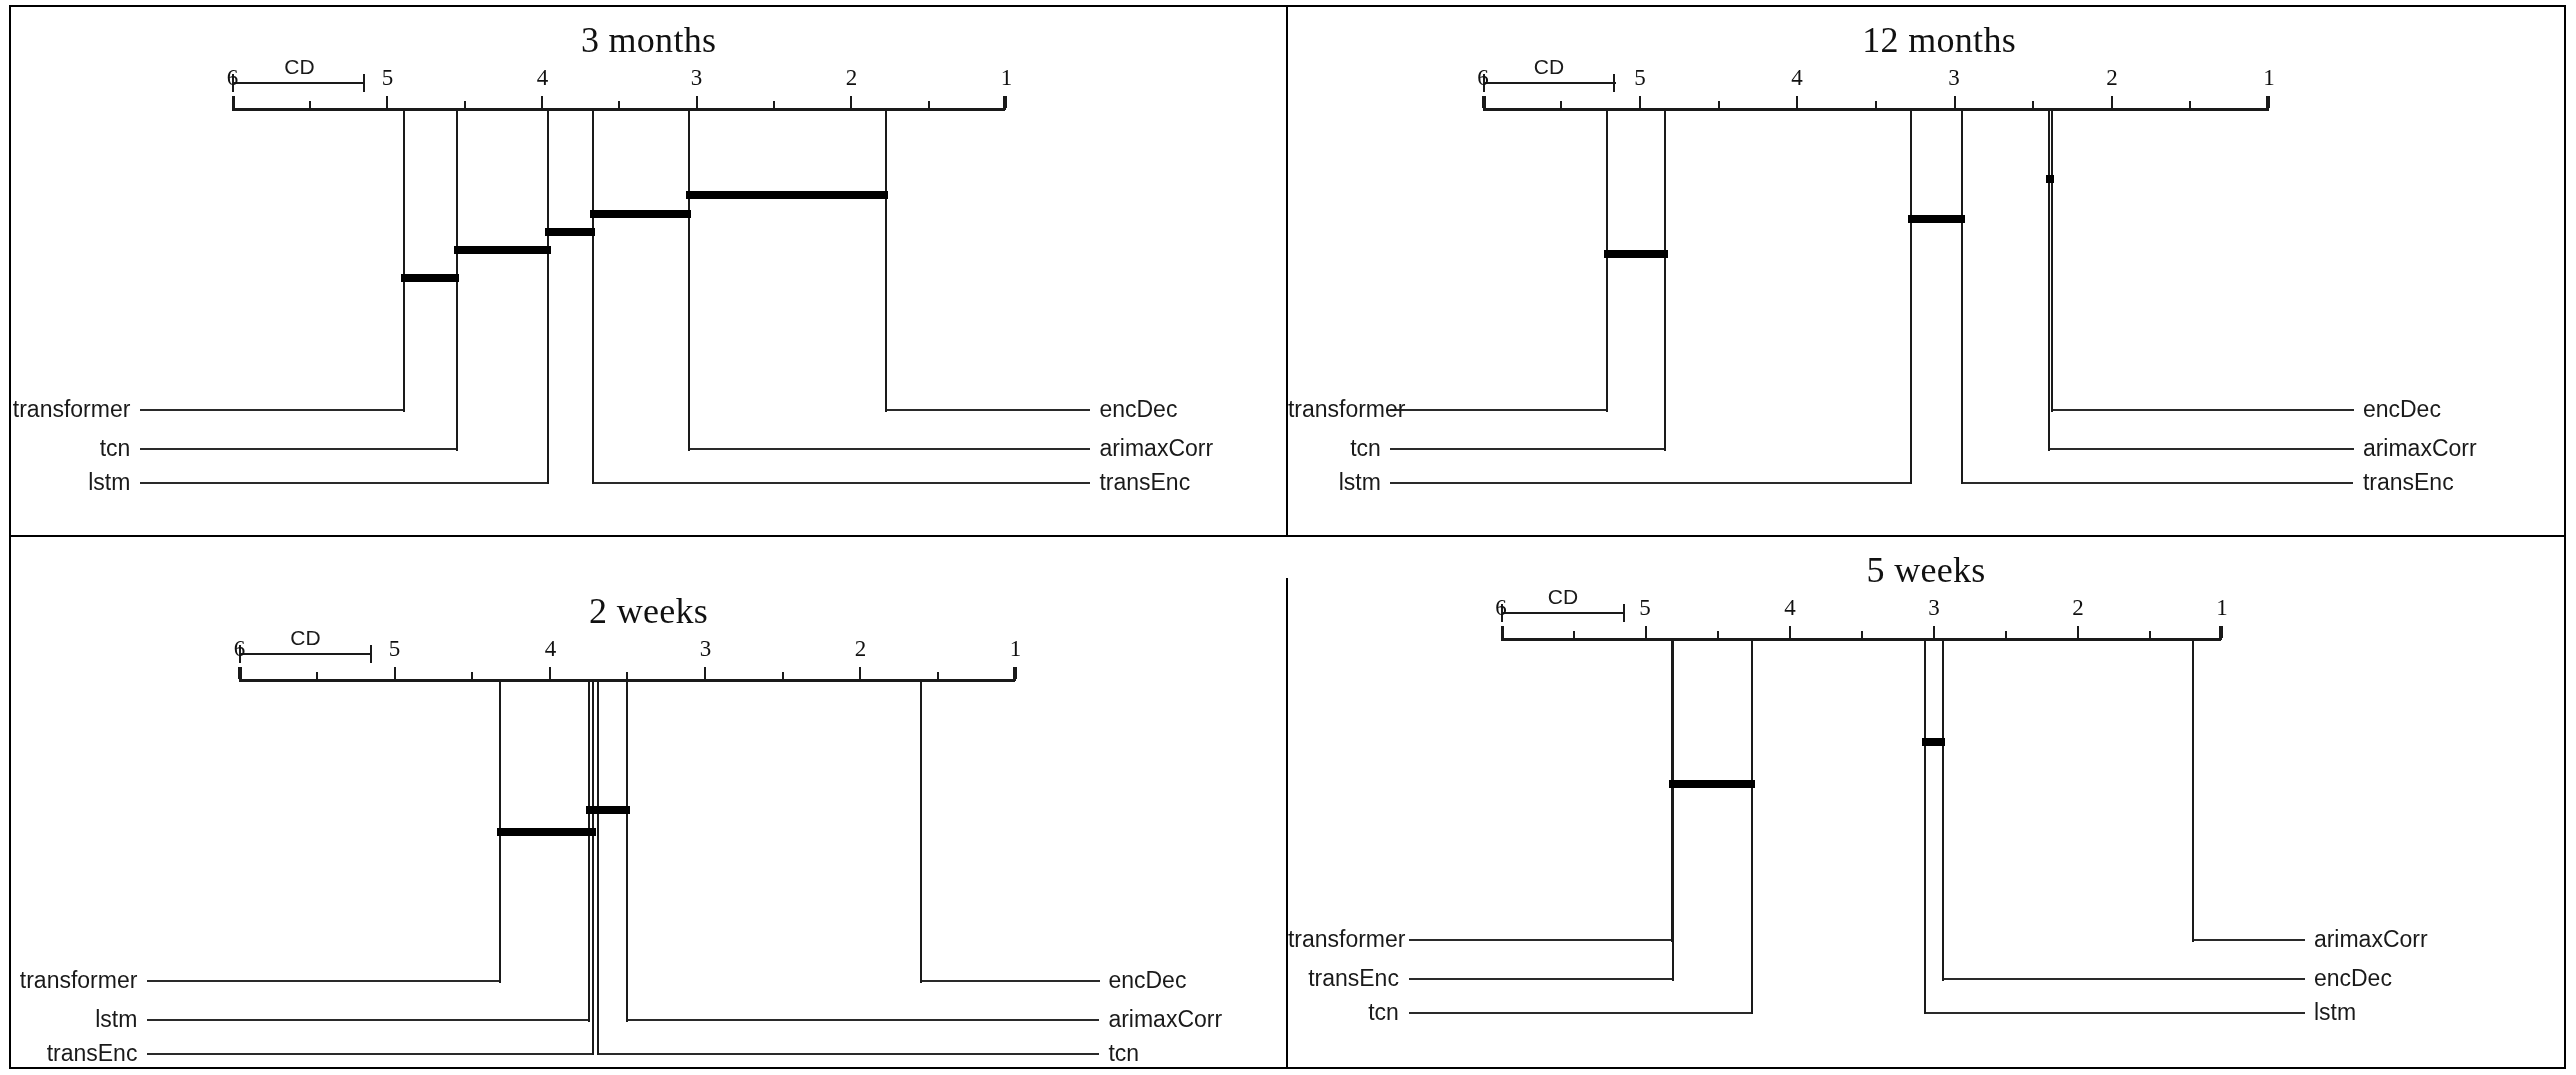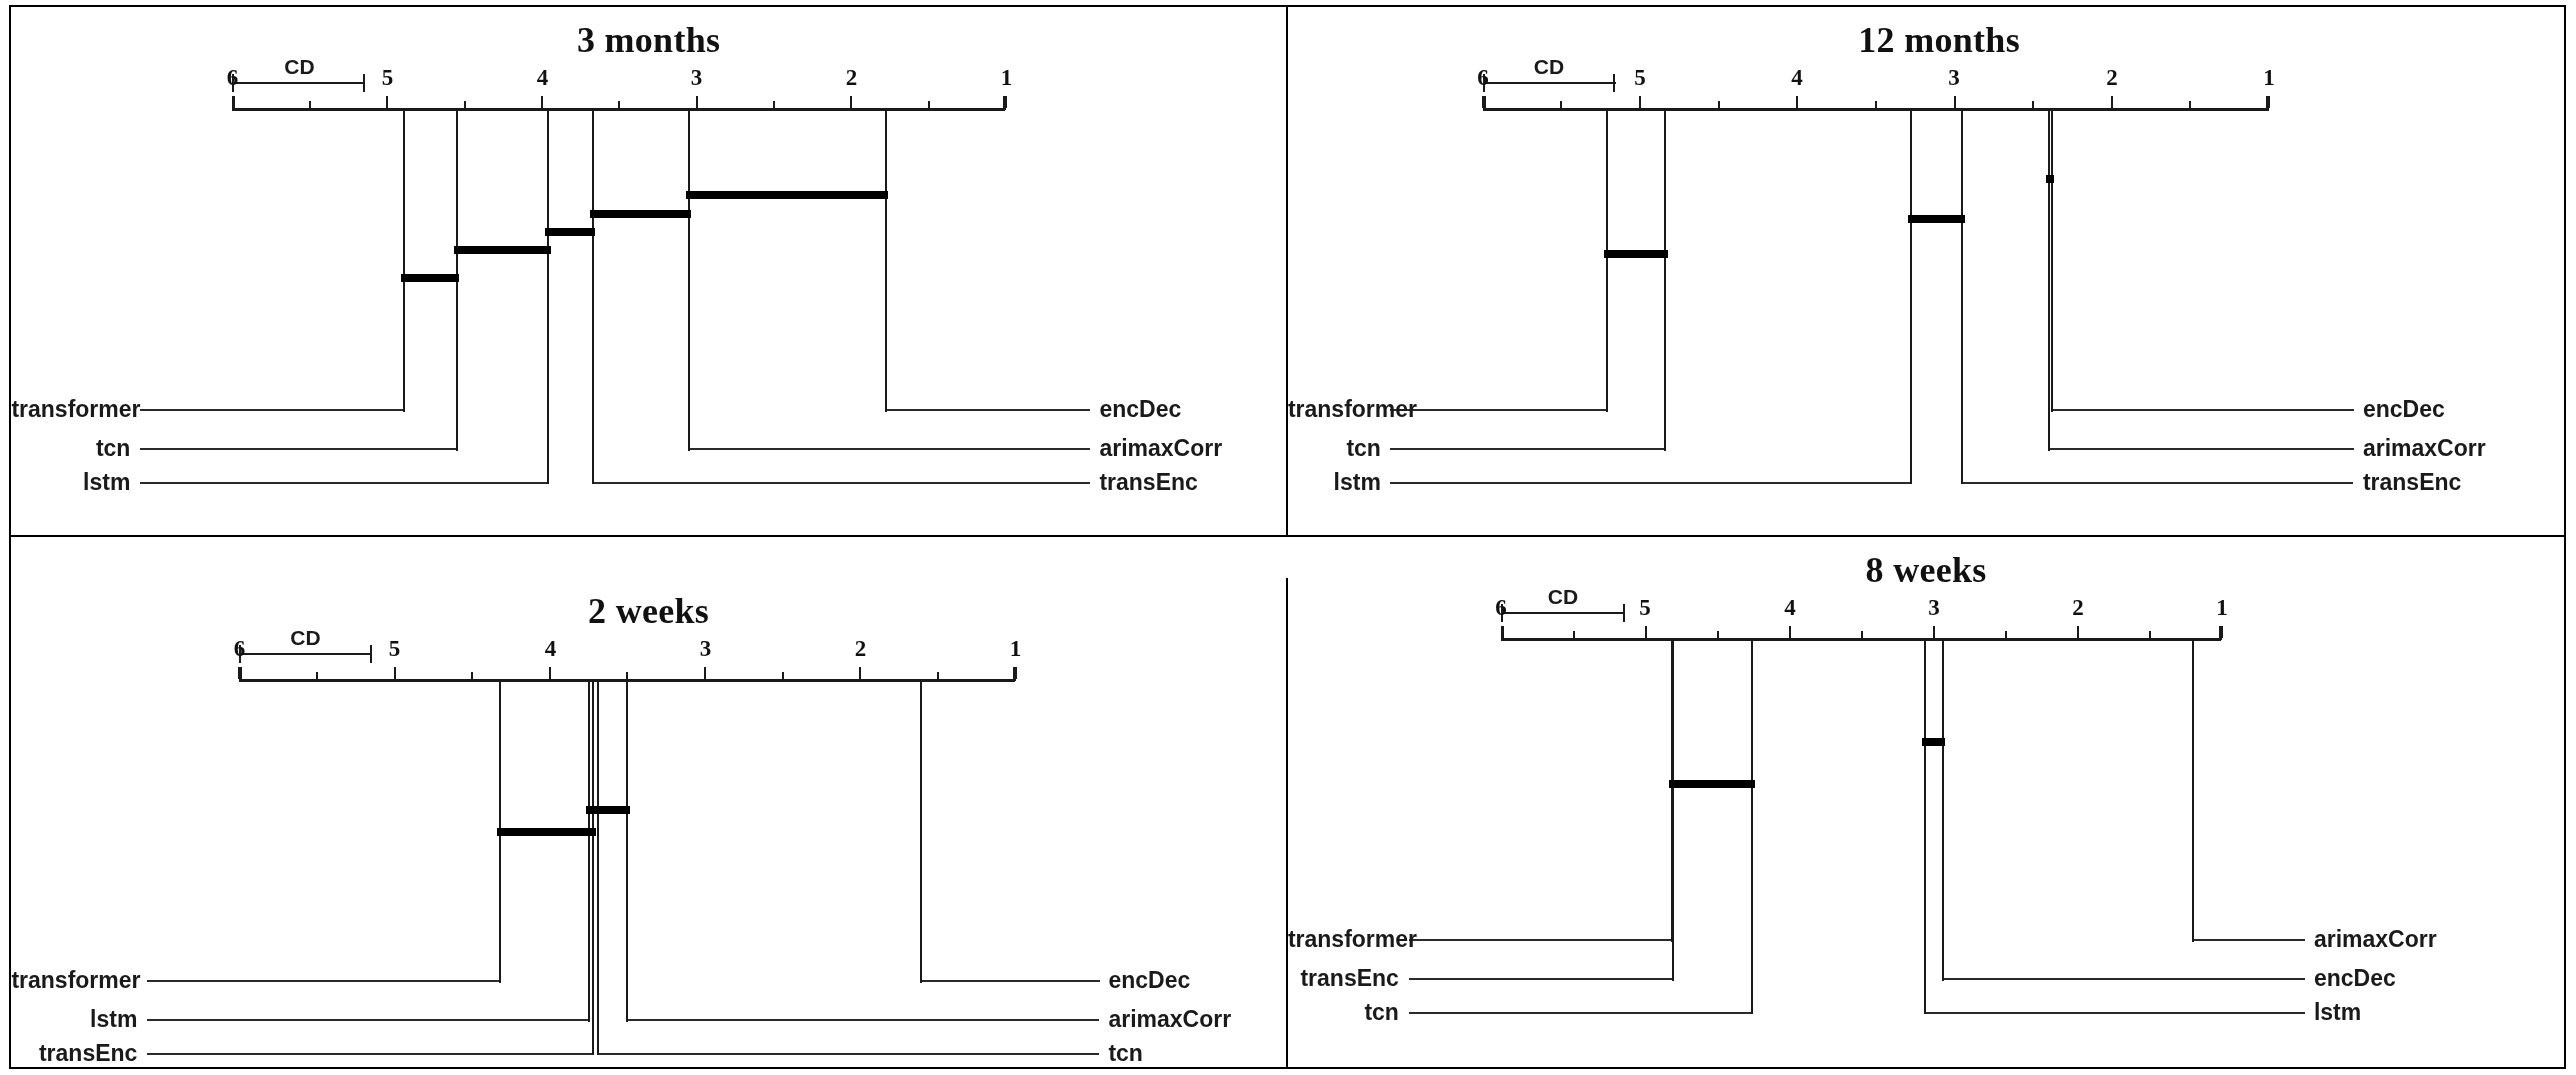--- a/index.html
+++ b/index.html
@@ -33,21 +33,20 @@
     grid-template-rows: 1fr 1fr;
     border: 2px solid #000000;
     box-sizing: border-box;
   }
 
   .panel {
     position: relative;
     box-sizing: border-box;
     overflow: hidden;
     background: #ffffff;
-    font-weight: bold;
   }
   .panel.tl { border-right: 2px solid #000; border-bottom: 2px solid #000; }
   .panel.tr { border-bottom: 2px solid #000; }
   .panel.bl { border-right: 2px solid #000; margin-top: 41px; }
 
   .panel-title {
     position: absolute;
     left: 0;
     right: 0;
     text-align: center;
@@ -300,21 +299,21 @@
           <div class="vline" style="left: 615px; top: 101px; height: 343px;"></div>
           <div class="rank-row-line" style="left: 587px; top: 475px; width: 501px;"></div>
           <div class="rank-label right" style="left: 1097px; top: 475px;">tcn</div>
           <div class="vline" style="left: 586px; top: 101px; height: 376px;"></div>
           <div class="crossbar" style="left: 486px; top: 250px; width: 99px;"></div>
           <div class="crossbar" style="left: 575px; top: 228px; width: 44px;"></div>
         </div>
     </div>
 
     <div class="panel br">
-      <div class="panel-title" style="top: 14.8px;">8 weeks</div>
+      <div class="panel-title" style="top: 14.8px;">5 weeks</div>
       <div class="panel-body">
           <div class="cd-group">
             <div class="cd-label" style="left: 275px; top: 48px;">CD</div>
             <div class="cd-bar" style="left: 213px; top: 75px; width: 123px;"></div>
             <div class="cd-cap" style="left: 213px; top: 67px;"></div>
             <div class="cd-cap" style="left: 335px; top: 67px;"></div>
           </div>
           <div class="axis-line" style="left: 213px; top: 101px; width: 720px;"></div>
           <div class="axis-endcap" style="left: 213px; top: 89px; height: 14px;"></div>
           <div class="axis-endcap" style="left: 931px; top: 89px; height: 14px;"></div>

